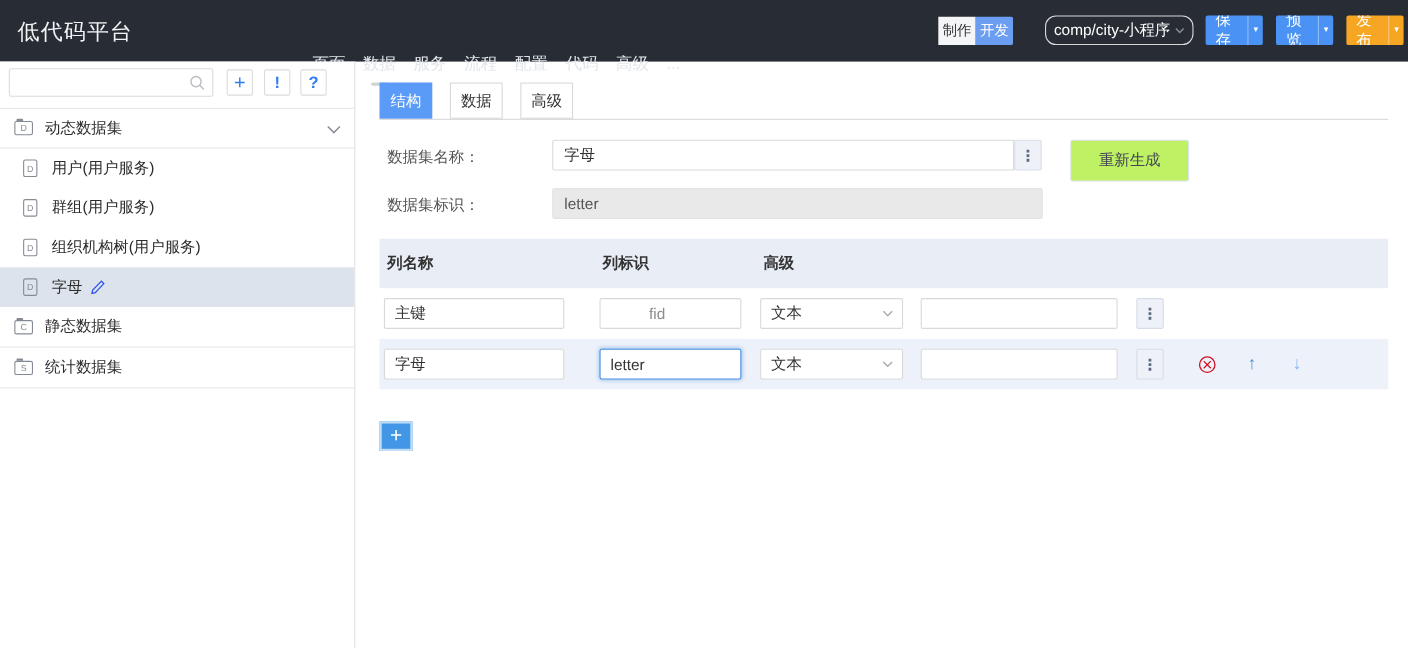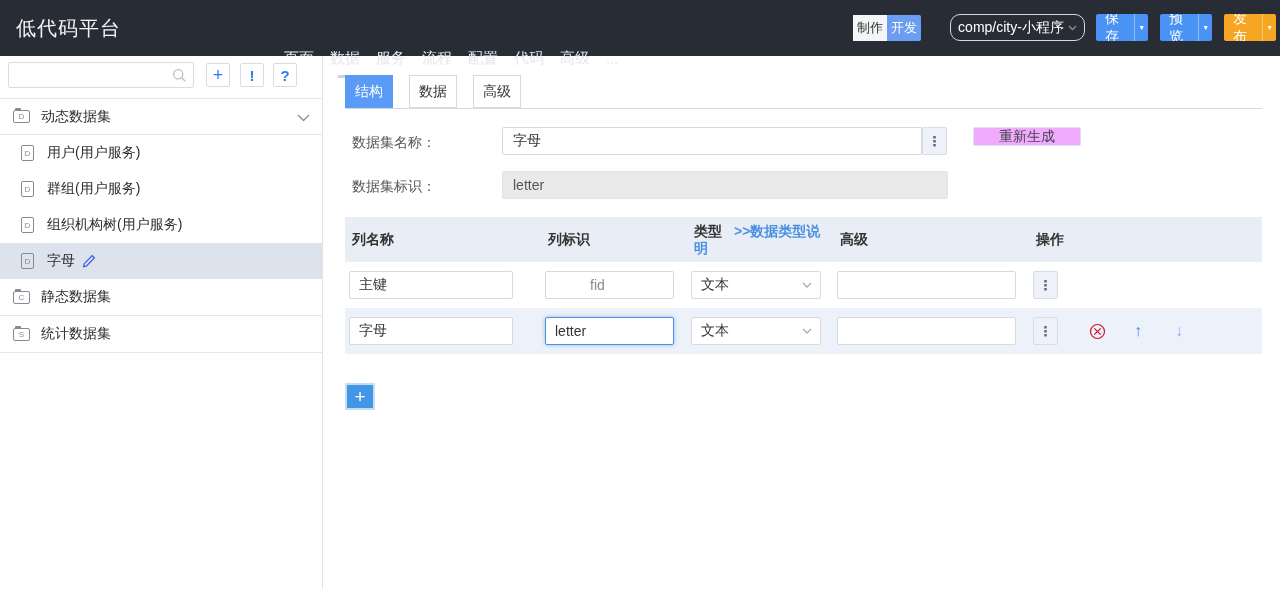--- a/index.html
+++ b/index.html
@@ -50,21 +50,21 @@
   
   .tabs { position:absolute; left:345px; top:75px; display:flex; gap:16px; }
   .tab { width:48px; height:33px; display:flex; align-items:center; justify-content:center; font-size:14px; cursor:pointer; }
   .tab.active { background:#5b9bf8; color:#fff; }
   .tab.inactive { background:#fff; border:1px solid #d9d9d9; color:#333; }
   .tabline { position:absolute; left:345px; top:108px; width:917px; height:1px; background:#d9d9d9; }
   .form-label { position:absolute; left:352px; font-size:14px; color:#555; }
   .name-input { position:absolute; left:502px; top:127px; width:420px; height:28px; border:1px solid #d9d9d9; border-radius:2px 0 0 2px; padding:0 10px; font-size:14px; font-family:inherit; color:#333; outline:none; }
   .kebab-btn { background:#eef1f7; border:1px solid #d7dde7; border-radius:2px; color:#5c6b82; font-size:14px; font-weight:bold; display:flex; align-items:center; justify-content:center; cursor:pointer; }
   .name-kebab { position:absolute; left:922px; top:127px; width:25px; height:28px; }
-  .regen-btn { position:absolute; left:973px; top:127px; width:108px; height:19px; background:#f0abfc; border:1px solid #dbe2ee; border-radius:2px; color:#445; font-size:14px; cursor:pointer; display:flex; align-items:center; justify-content:center; }
+  .regen-btn { position:absolute; left:973px; top:127px; width:108px; height:38px; background:#bef264; border:1px solid #dbe2ee; border-radius:2px; color:#445; font-size:14px; cursor:pointer; display:flex; align-items:center; justify-content:center; }
   .id-input { position:absolute; left:502px; top:171px; width:446px; height:28px; background:#e9e9e9; border:1px solid #e3e3e3; border-radius:2px; padding:0 10px; font-size:14px; font-family:inherit; color:#555; }
   
   .ds-table { position:absolute; left:345px; top:217px; width:917px; }
   .t-row { display:grid; grid-template-columns:196px 146px 146px 196px 47px 1fr; align-items:center; }
   .t-head { height:45px; background:#e9eef6; font-weight:bold; color:#333; }
   .t-head > div { padding-left:7px; }
   .type-head { line-height:17px; padding-right:4px; }
   .type-link { color:#4a90e2; font-weight:bold; text-decoration:none; margin-left:12px; cursor:pointer; }
   .t-body-row { height:46px; }
   .t-body-row.alt { background:#edf2fa; }
@@ -215,23 +215,21 @@
   </div>
 <div class="regen-btn">重新生成</div>
 
 <div class="form-label" style="top:178px;">数据集标识：</div>
 <input class="id-input" type="text" readonly="" value="letter" style="">
 
 <div class="ds-table">
   <div class="t-row t-head">
     <div>列名称</div>
     <div>列标识</div>
-    <div class="type-head"><span>类型</span><a class="type-link">&gt;&gt;数据类型说明</a></div>
     <div>高级</div>
-    <div>操作</div>
   </div>
 
   <div class="t-row t-body-row">
     <div class="cell">
         <input type="text" class="in-name" value="主键" style="">
       </div>
     <div class="cell">
         <input type="text" class="in-id muted" value="fid" style="">
       </div>
     <div class="cell">

